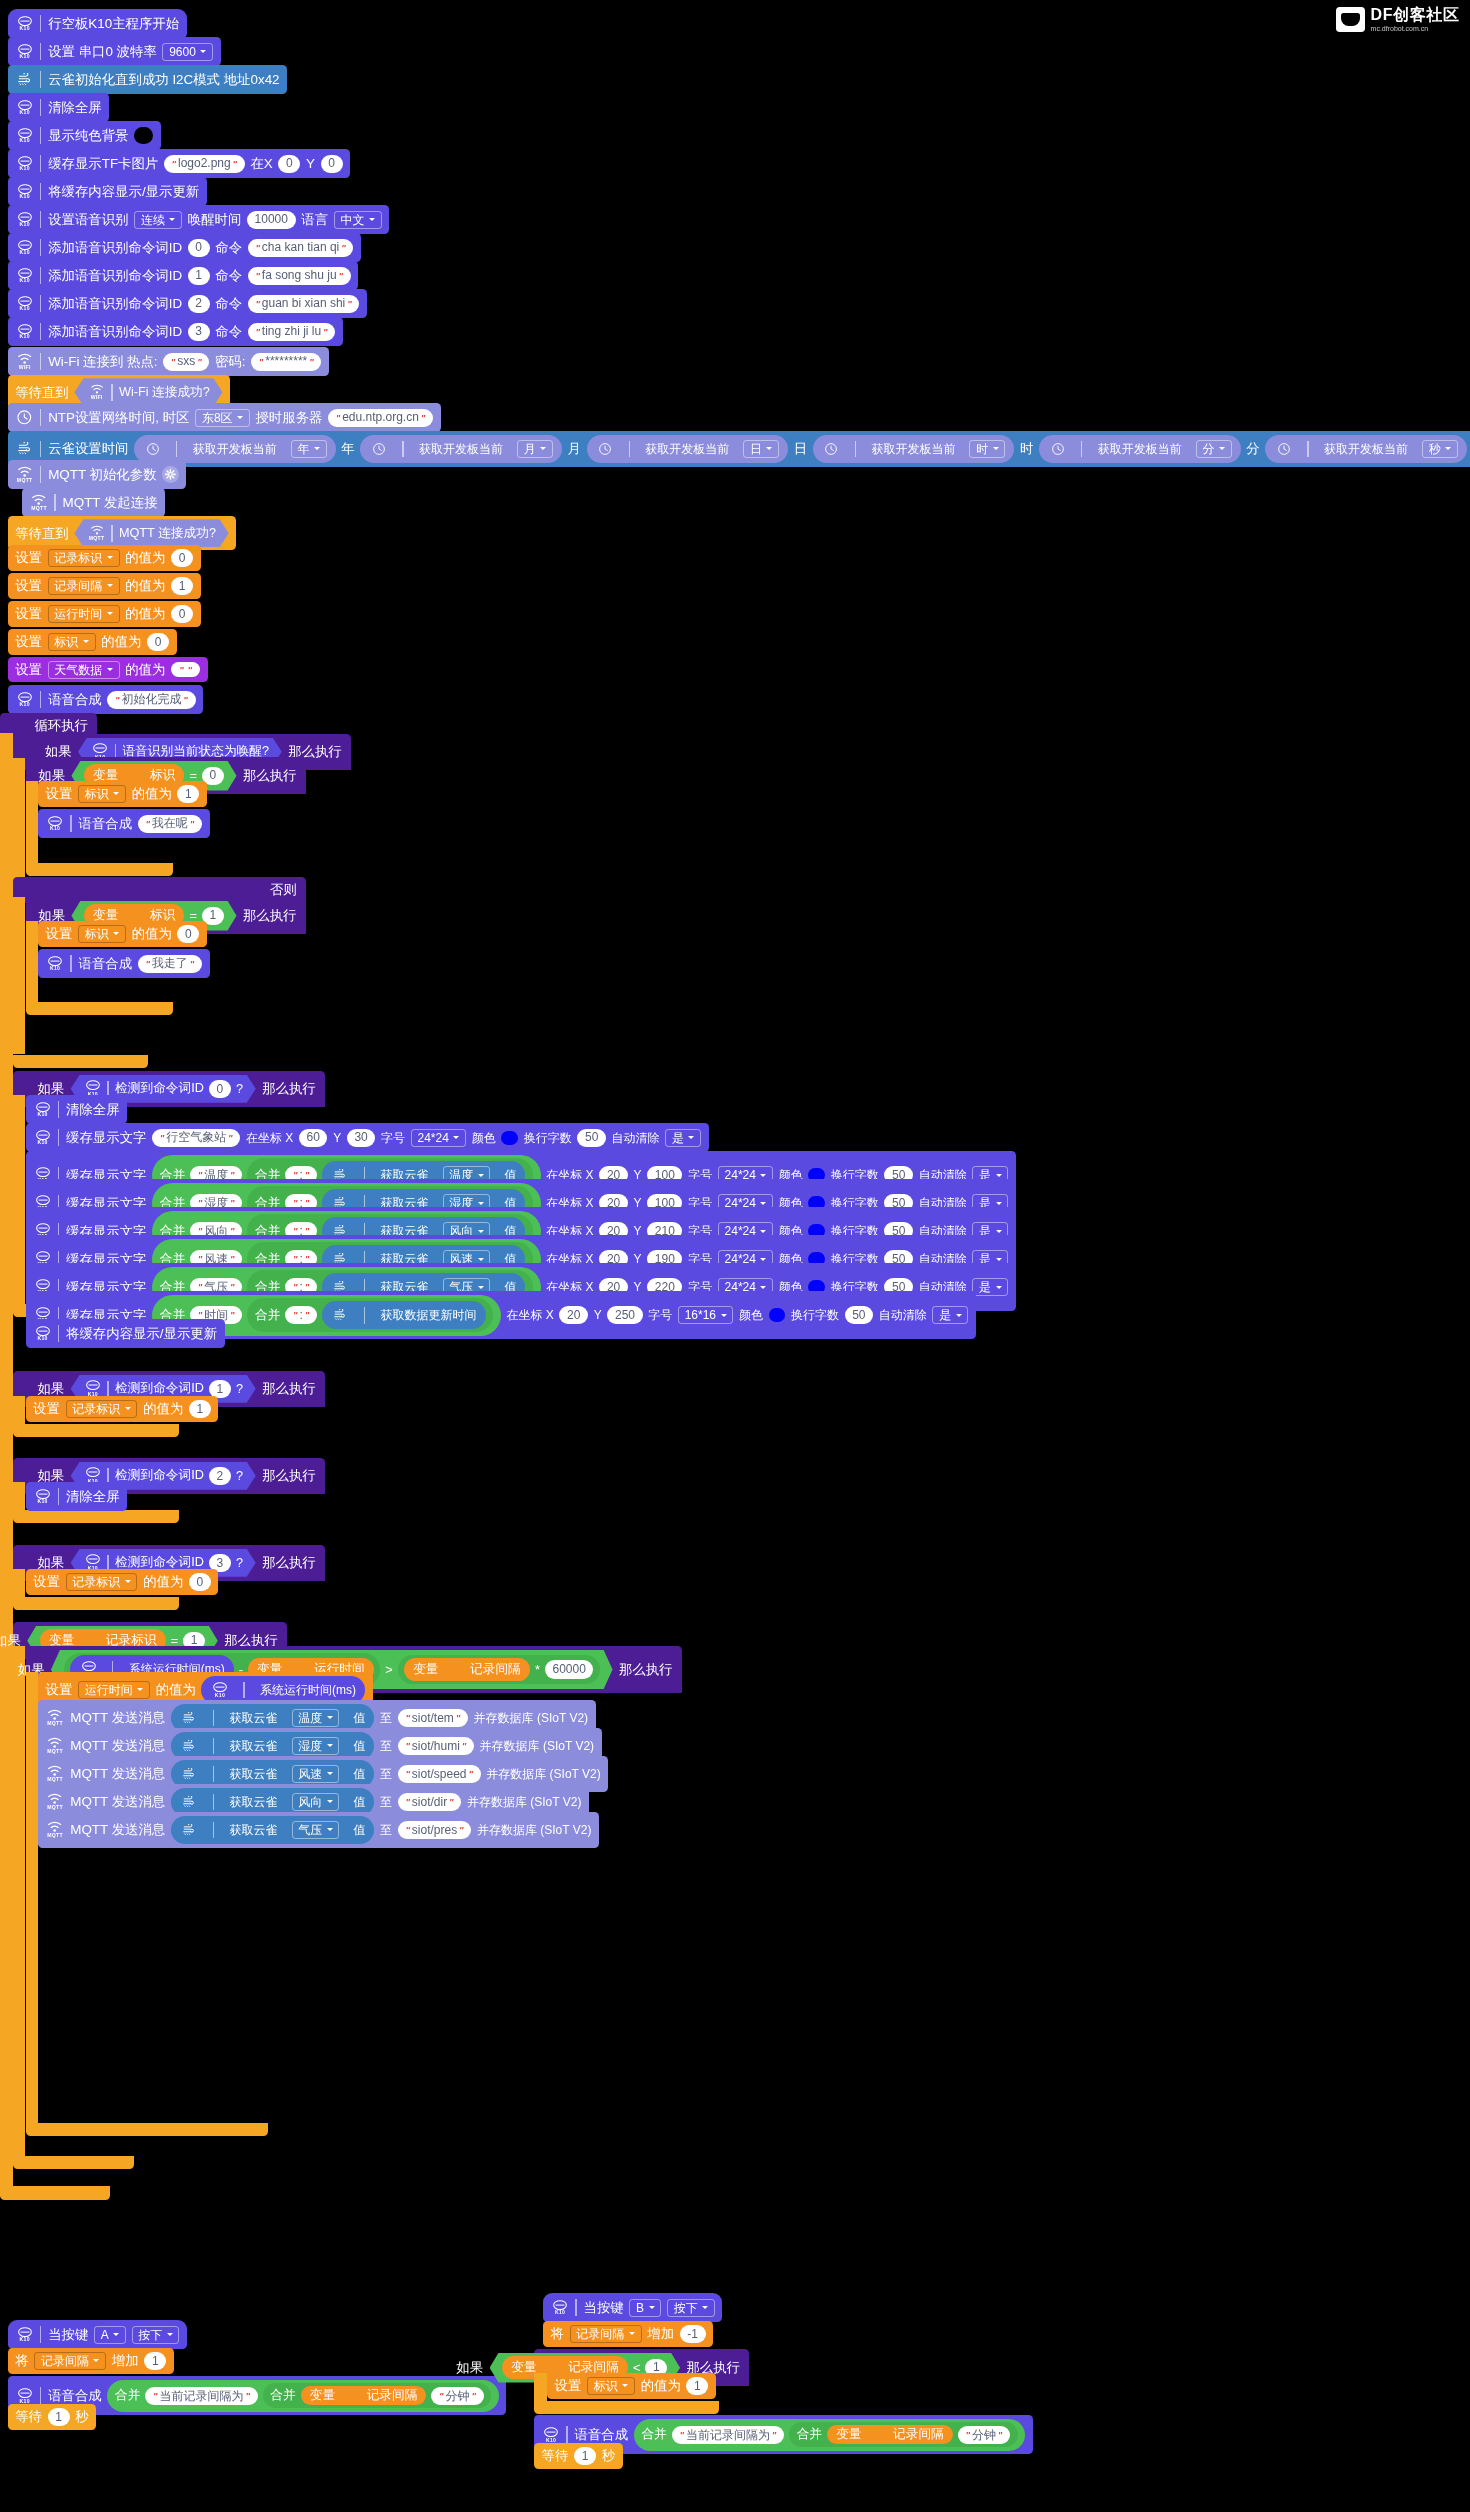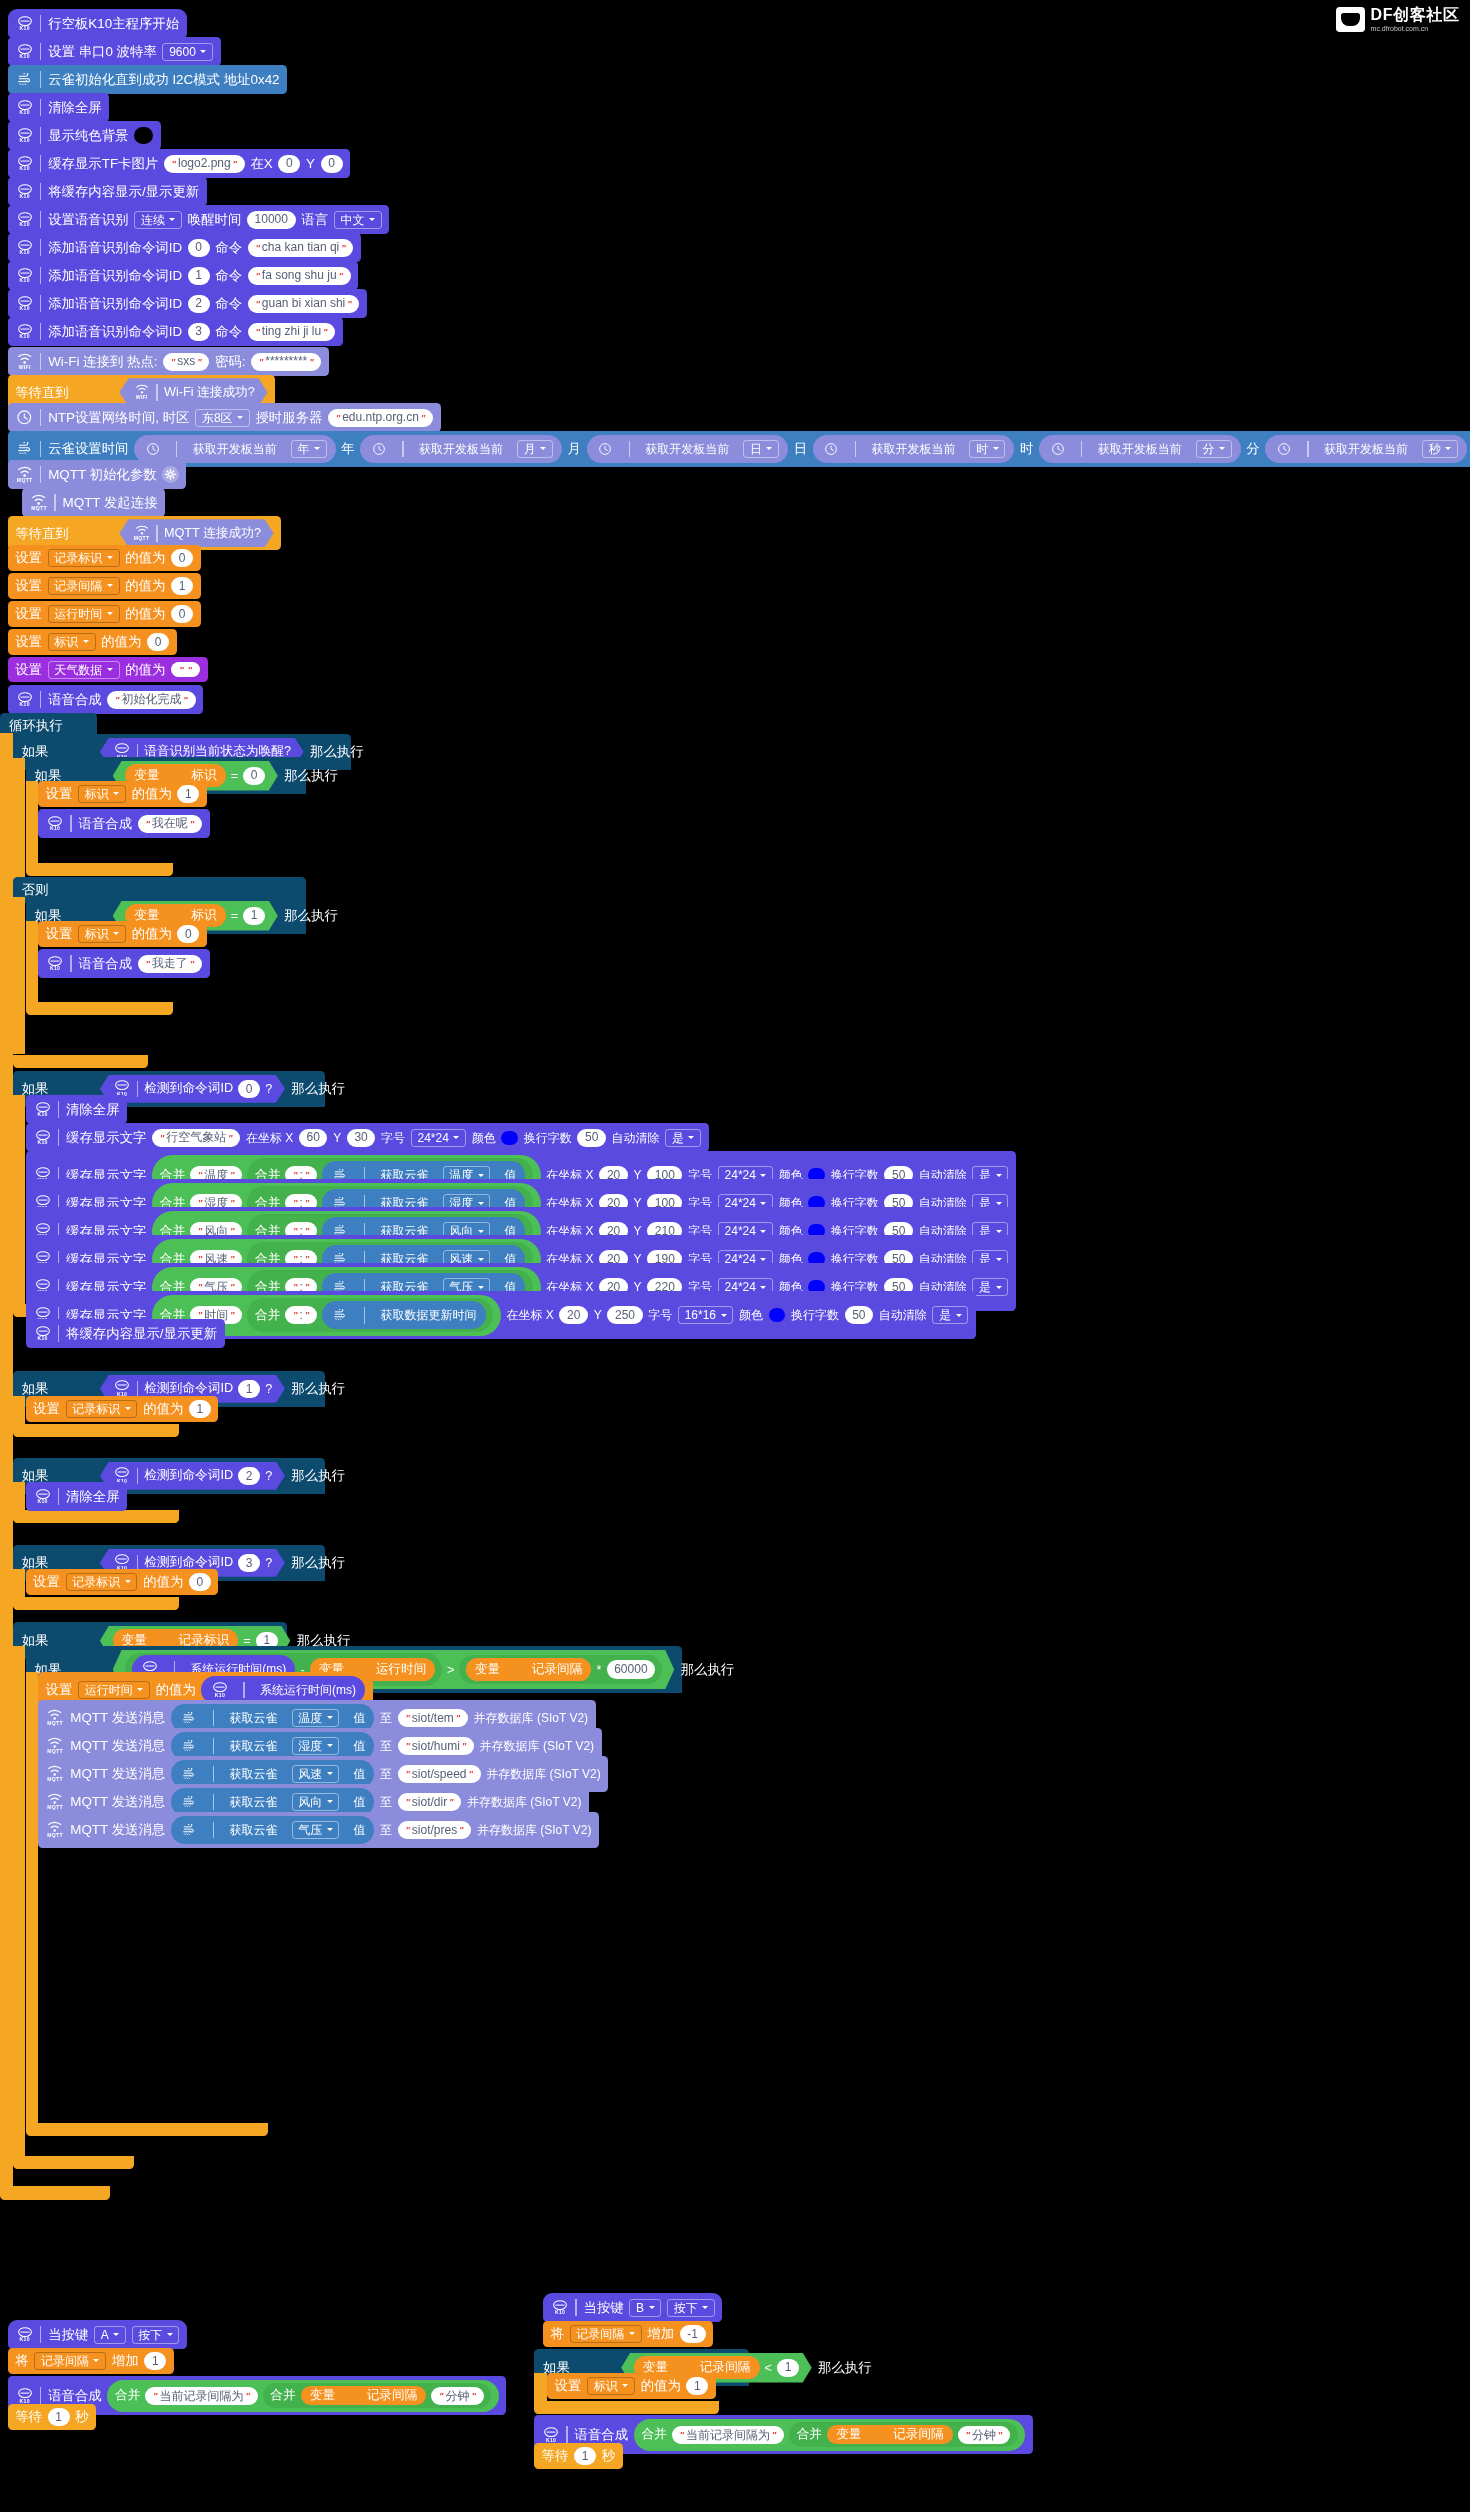--- a/index.html
+++ b/index.html
@@ -116,21 +116,20 @@
     width:16.6px;height:16.6px;border-radius:637px;background:rgba(255,255,255,.25);
     display:flex;align-items:center;justify-content:center;
   }
 
   
   .hex {
     display:inline-flex; align-items:center; gap:5.1px;
     padding: 3.2px 12.7px;
     font-size: 12.7px; color:#fff;
     clip-path: polygon(9px 0, calc(100% - 9px) 0, 100% 50%, calc(100% - 9px) 100%, 9px 100%, 0 50%);
-    margin-left: 45px;
   }
   .hex.k10 { background:#5b4ae0; }
   .hex.wifi{ background:#8c8cdd; }
   .hex.mqtt{ background:#8c8cdd; }
   .hex.op  { background:#4cbf56; }
 
   
   .rep {
     display:inline-flex; align-items:center; gap:14px;
     padding: 3.2px 9px; border-radius: 637px;
@@ -140,21 +139,21 @@
   .rep.join  { background:#4cbf56; padding:3.2px 7.6px; gap:5.1px; }
   .rep.sensor{ background:#3d7fc1; }
   .rep.k10   { background:#5b4ae0; }
   .rep.clock { background:#8c8cdd; }
   .c-head {
     display:flex; align-items:center; gap:6.4px;
     border-radius: 4.5px 4.5px 0 0;
     padding: 3.8px 9px;
     color:#fff; font-size:13.4px; white-space:nowrap;
   }
-  .c-orange { background:#0c4a6e; }
+  .c-orange { background:#4c1d95;justify-content:flex-end; }
 </style>
 </head>
 <body>
 
 <div id="canvas">
 
   <div class="logo">
     <div class="logo-mark"></div>
     <div class="logo-text">
       <div class="logo-title">DF创客社区</div>

